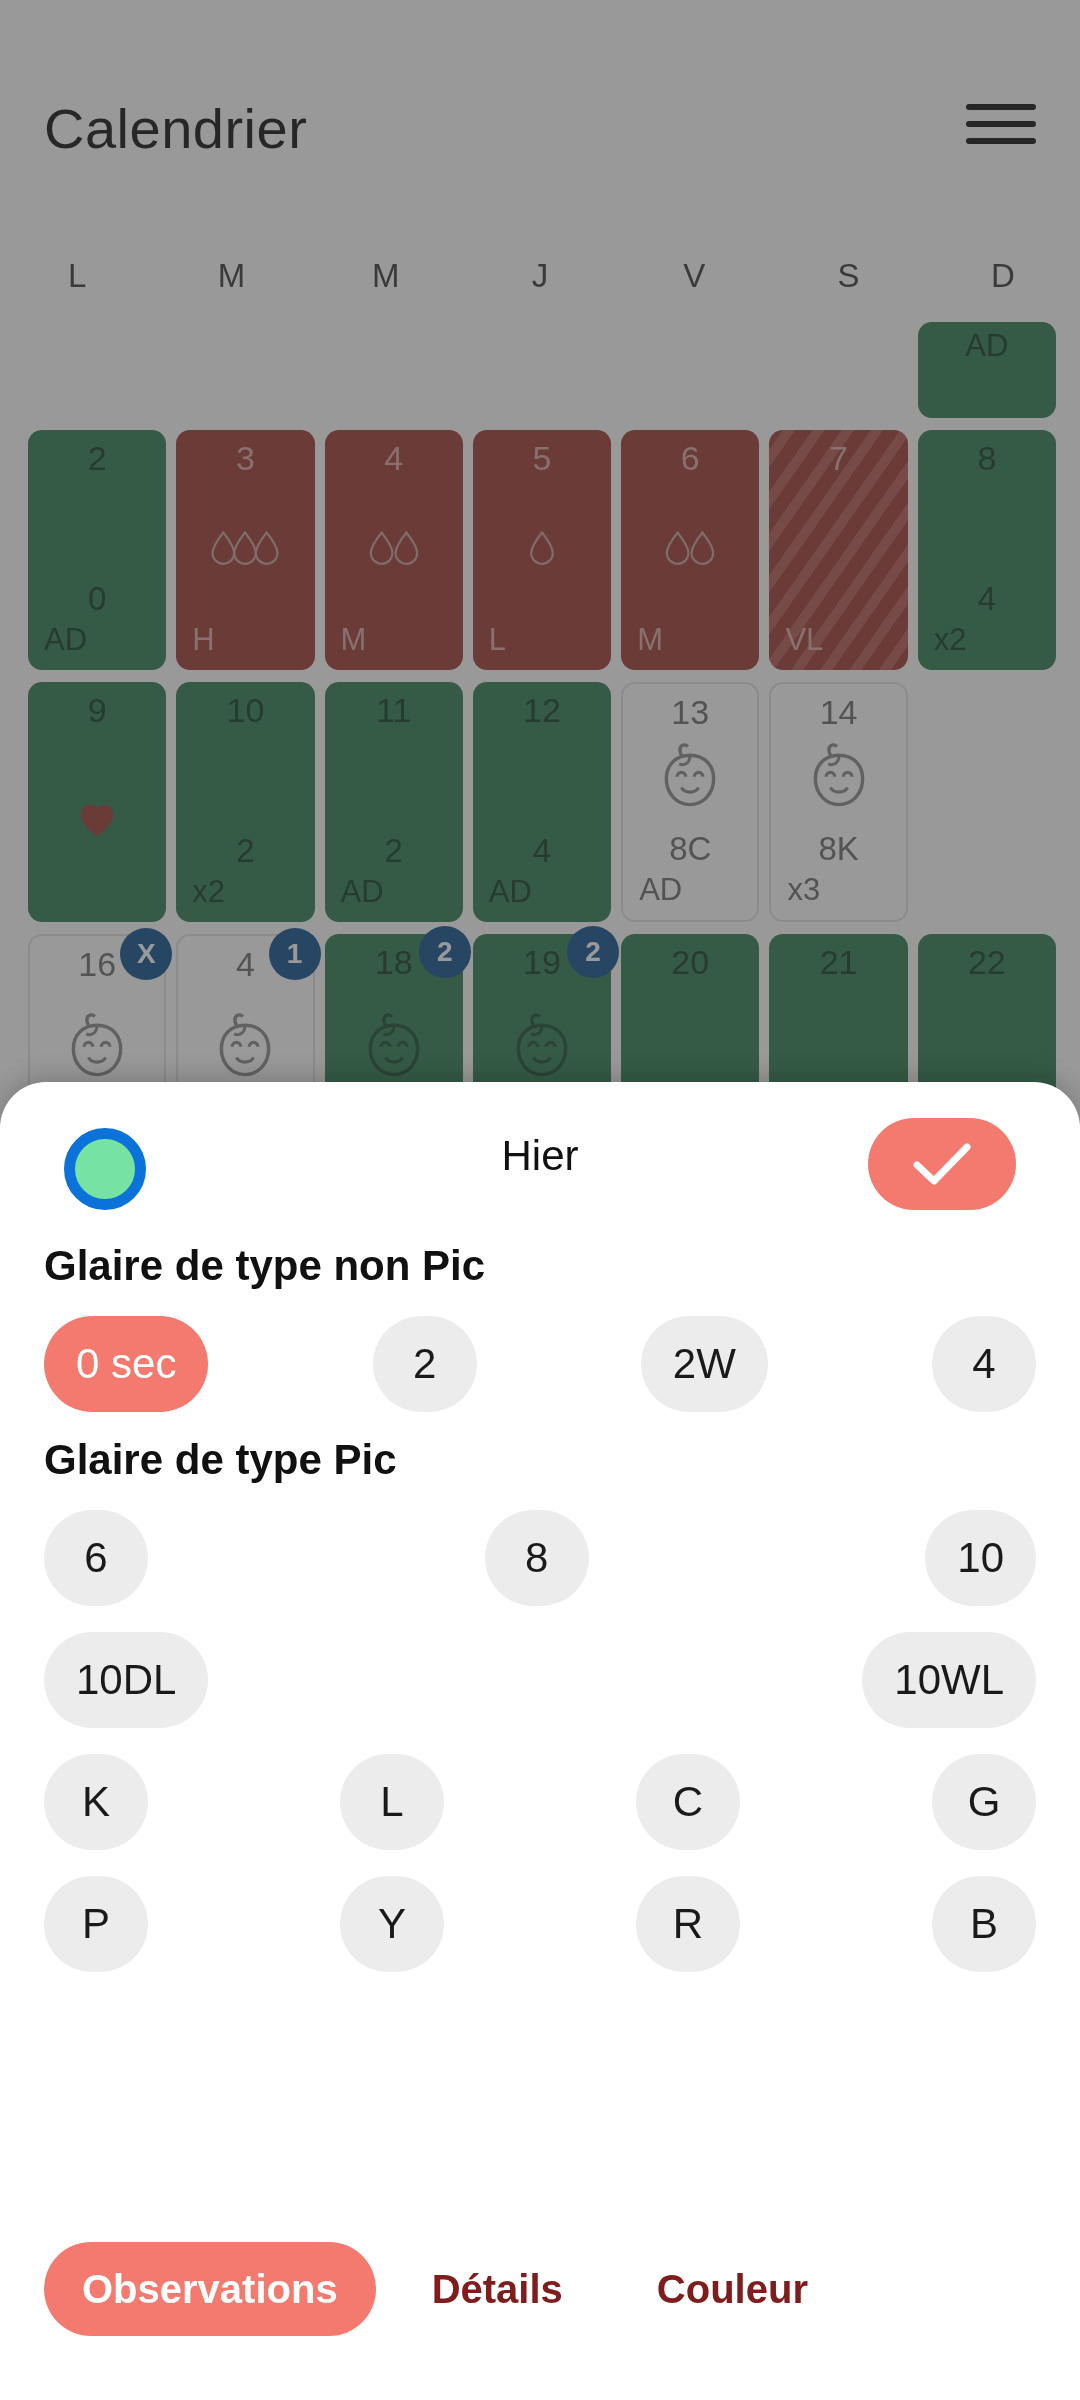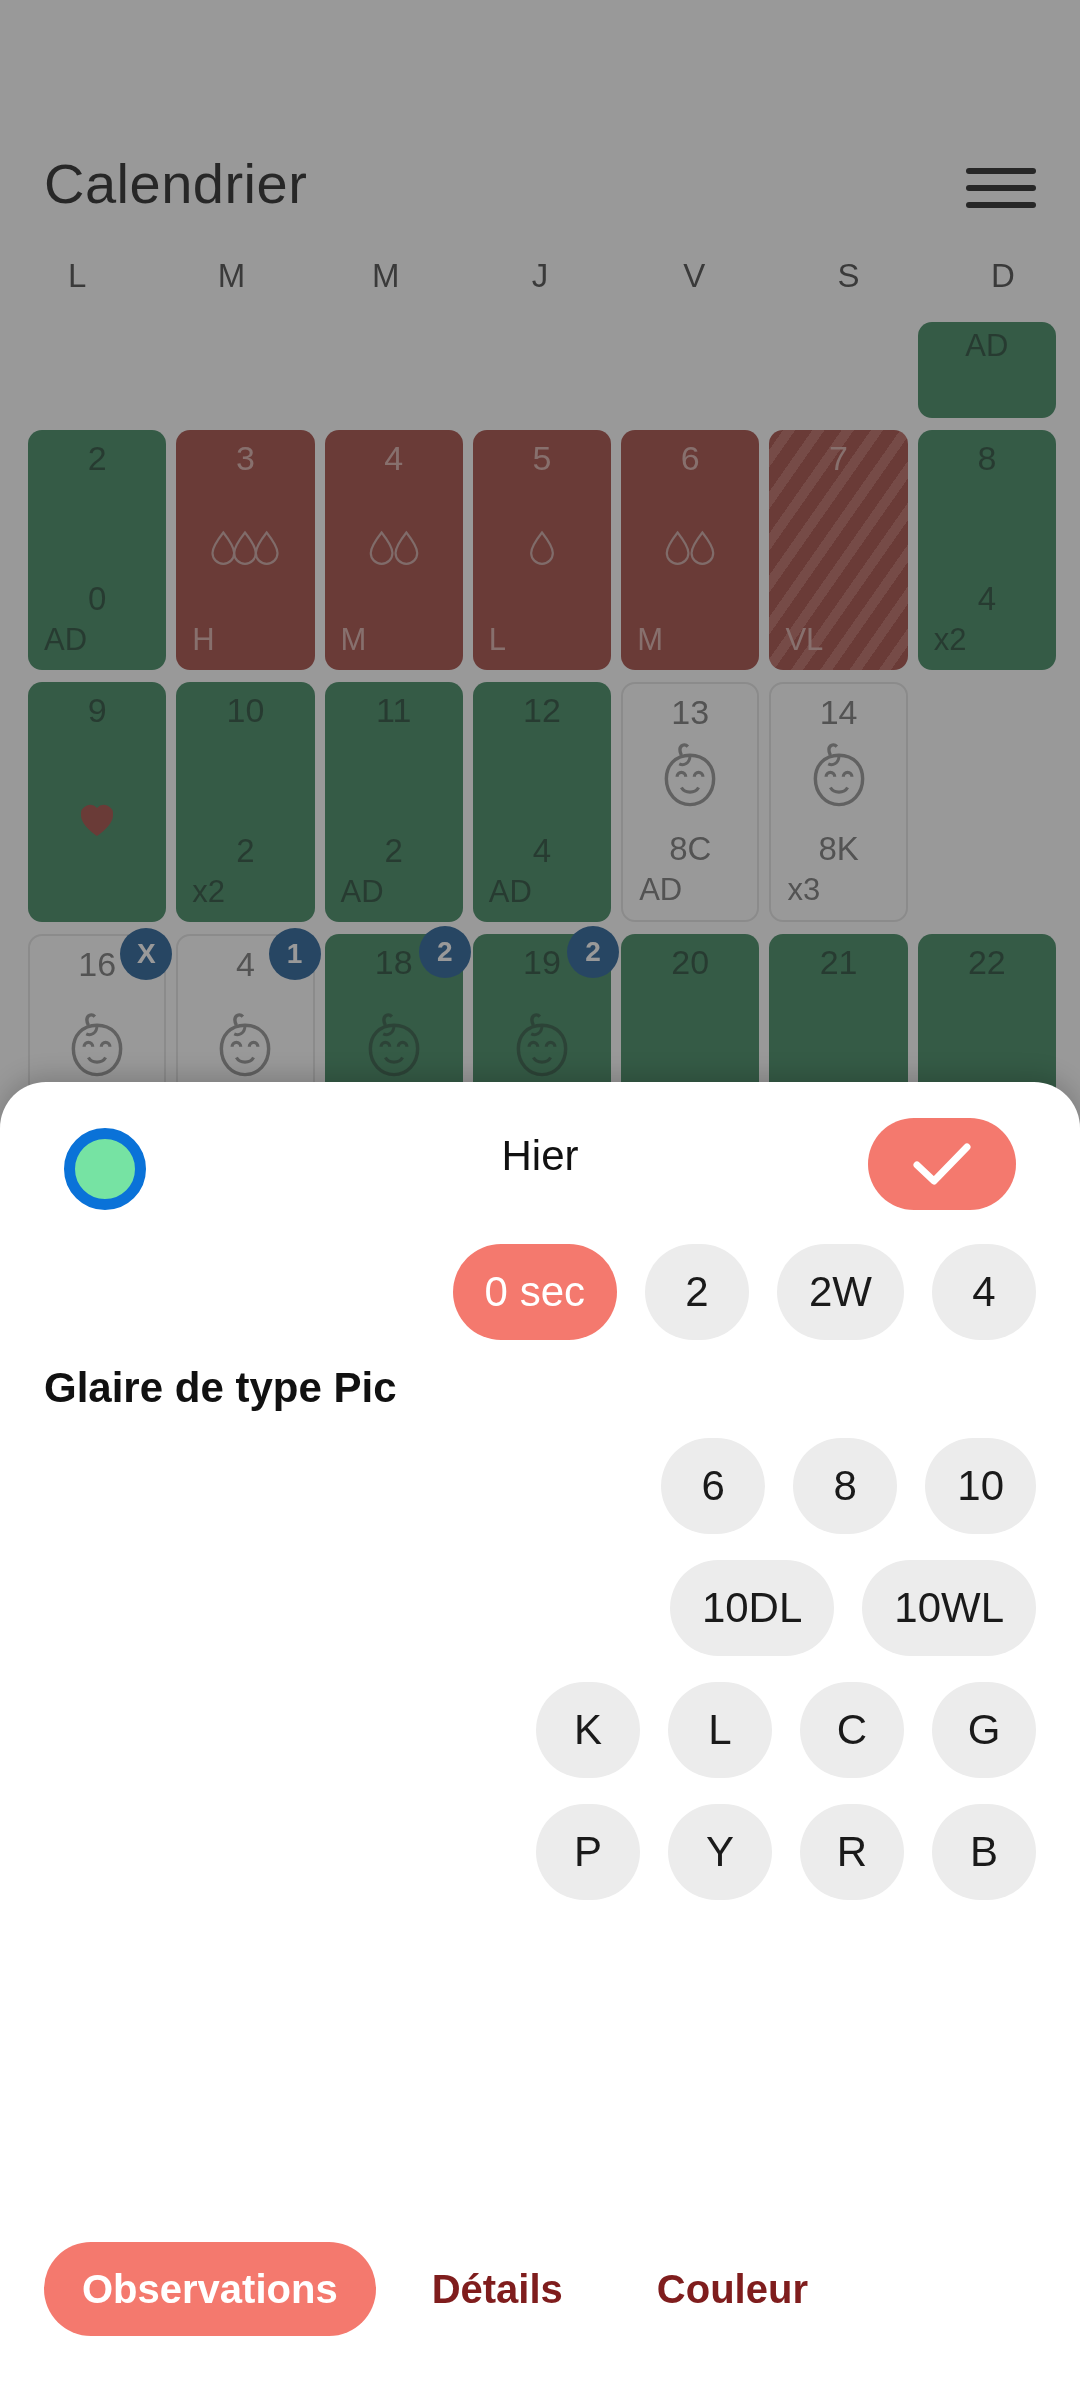--- a/index.html
+++ b/index.html
@@ -56,21 +56,21 @@
   .net-group { display: flex; align-items: flex-end; gap: 4px; }
   .net-label { font-size: 18px; font-weight: 600; line-height: 1; margin-bottom: 16px; }
   .roam {
     width: 36px; height: 36px; border: 3px solid #fff; border-radius: 50%;
     display: flex; align-items: center; justify-content: center;
     font-size: 22px; font-weight: 700; line-height: 1;
   }
 
   #appbar {
     position: absolute; top: 96px; left: 0; width: 1080px; height: 120px;
-    display: flex; align-items: flex-end; justify-content: space-between;
+    display: flex; align-items: flex-start; justify-content: space-between;
     padding: 0 44px;
   }
   #app-title { font-size: 56px; font-weight: 400; color: #111; letter-spacing: .5px; }
   #menu-button { width: 70px; height: 56px; display: flex; flex-direction: column; justify-content: center; gap: 11px; }
   #menu-button span { display: block; height: 6px; background: #111; border-radius: 3px; }
 
   #weekdays {
     position: absolute; top: 240px; left: 0; width: 1080px; height: 72px;
     display: grid; grid-template-columns: repeat(7, 1fr);
     align-items: center;
@@ -142,21 +142,21 @@
     display: flex; align-items: center; justify-content: center;
     border: none;
   }
   #confirm-button svg { display: block; }
 
   .section-title {
     font-size: 42px; font-weight: 700; color: #111;
     margin: 24px 0 0 0;
   }
   .chip-row {
-    display: flex; justify-content: flex-end; align-items: center;
+    display: flex; justify-content: space-between; align-items: center;
     gap: 28px; margin-top: 26px;
   }
   .chip {
     min-width: 104px; height: 96px;
     padding: 0 32px; border-radius: 48px;
     background: #ececec; color: #1a1a1a;
     display: flex; align-items: center; justify-content: center;
     font-size: 42px; border: none;
   }
   .chip.selected { background: #f4796e; color: #ffffff; }
@@ -524,20 +524,21 @@
         <span>
           <svg width="62" height="46" viewBox="0 0 62 46">
               <path d="M6 24 L23 40 L56 6" fill="none" stroke="#fff" stroke-width="7" stroke-linecap="round" stroke-linejoin="round"></path>
             </svg>
         </span>
       </button>
     </div>
 
     <div id="sections">
         <div>
+          <div class="section-title">Glaire de type non Pic</div>
           <div class="chip-row">
             <button class="chip selected">0 sec</button>
             <button class="chip">2</button>
             <button class="chip">2W</button>
             <button class="chip">4</button>
           </div>
         </div>
         <div>
           <div class="section-title">Glaire de type Pic</div>
           <div class="chip-row">

